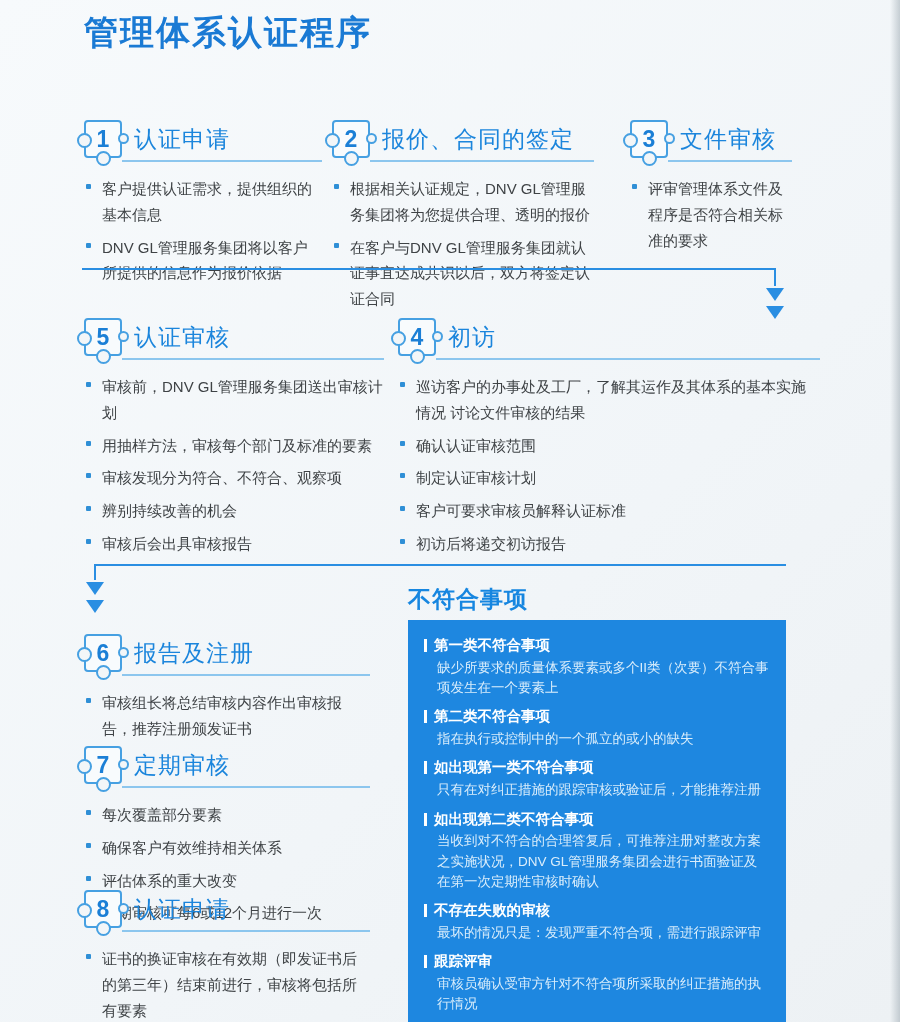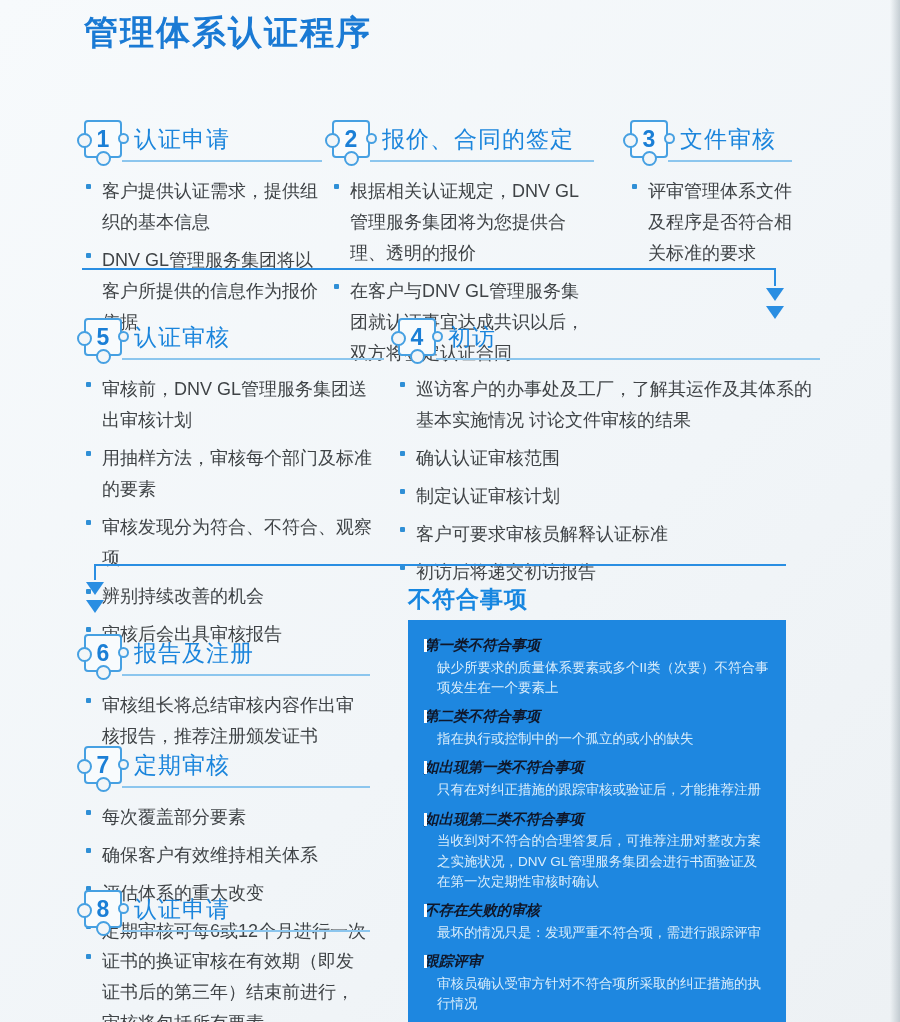--- a/index.html
+++ b/index.html
@@ -25,39 +25,39 @@
   .puzzle b { color:#1b7fd6; font-size:23px; font-weight:bold; }
   .puzzle::before { content:''; position:absolute; width:11px; height:11px; left:-9px; top:11px;
     border:2px solid #46a0e2; border-radius:50%; background:#f3f6f8; }
   .puzzle::after { content:''; position:absolute; width:11px; height:11px; left:10px; bottom:-10px;
     border:2px solid #46a0e2; border-radius:50%; background:#f3f6f8; }
   .tab-r { position:absolute; width:11px; height:11px; right:-9px; top:11px;
     border:2px solid #46a0e2; border-radius:50%; background:#f3f6f8; }
   .step-title { position:absolute; left:50px; top:4px; font-size:23px; font-weight:500;
     color:#1b85dc; white-space:nowrap; letter-spacing:1px; }
   .bullets { list-style:none; margin-top:14px; }
-  .bullets li { position:relative; padding-left:18px; font-size:18px; line-height:1.72;
+  .bullets li { position:relative; padding-left:18px; font-size:15px; line-height:1.72;
     margin-bottom:7px; color:#3f4346; }
   .bullets li::before { content:''; position:absolute; left:2px; top:8px; width:5px; height:5px;
     background:#2f8fd6; border-radius:1px; }
 
   
   .fline { position:absolute; background:#2a8ee2; }
   .tri { position:absolute; width:0; height:0;
     border-left:9px solid transparent; border-right:9px solid transparent;
     border-top:13px solid #2a8ee2; }
 
   
   .nc-heading { position:absolute; left:408px; top:584px; font-size:23px; font-weight:bold;
     color:#1686e0; letter-spacing:1px; }
   .nc-col { position:absolute; left:408px; top:620px; width:378px; }
   .nc-box { background:#1e87e0; padding:16px 16px 8px 16px; }
   .nc-item { margin-bottom:9px; }
-  .nc-title { position:relative; padding-left:0; color:#0f172a; font-weight:bold;
-    font-size:14.5px; line-height:1.3;font-style:italic; }
+  .nc-title { position:relative; padding-left:10px; color:#ffffff; font-weight:bold;
+    font-size:14.5px; line-height:1.3; }
   .nc-title::before { content:''; position:absolute; left:0; top:3px; width:3px; height:13px;
     background:#ffffff; }
   .nc-desc { padding-left:13px; margin-top:3px; color:#d9edfb; font-size:13.5px; line-height:1.5; }
 </style>
 </head>
 <body>
 
 <div>
 
   <h1 class="page-title">管理体系认证程序</h1>

